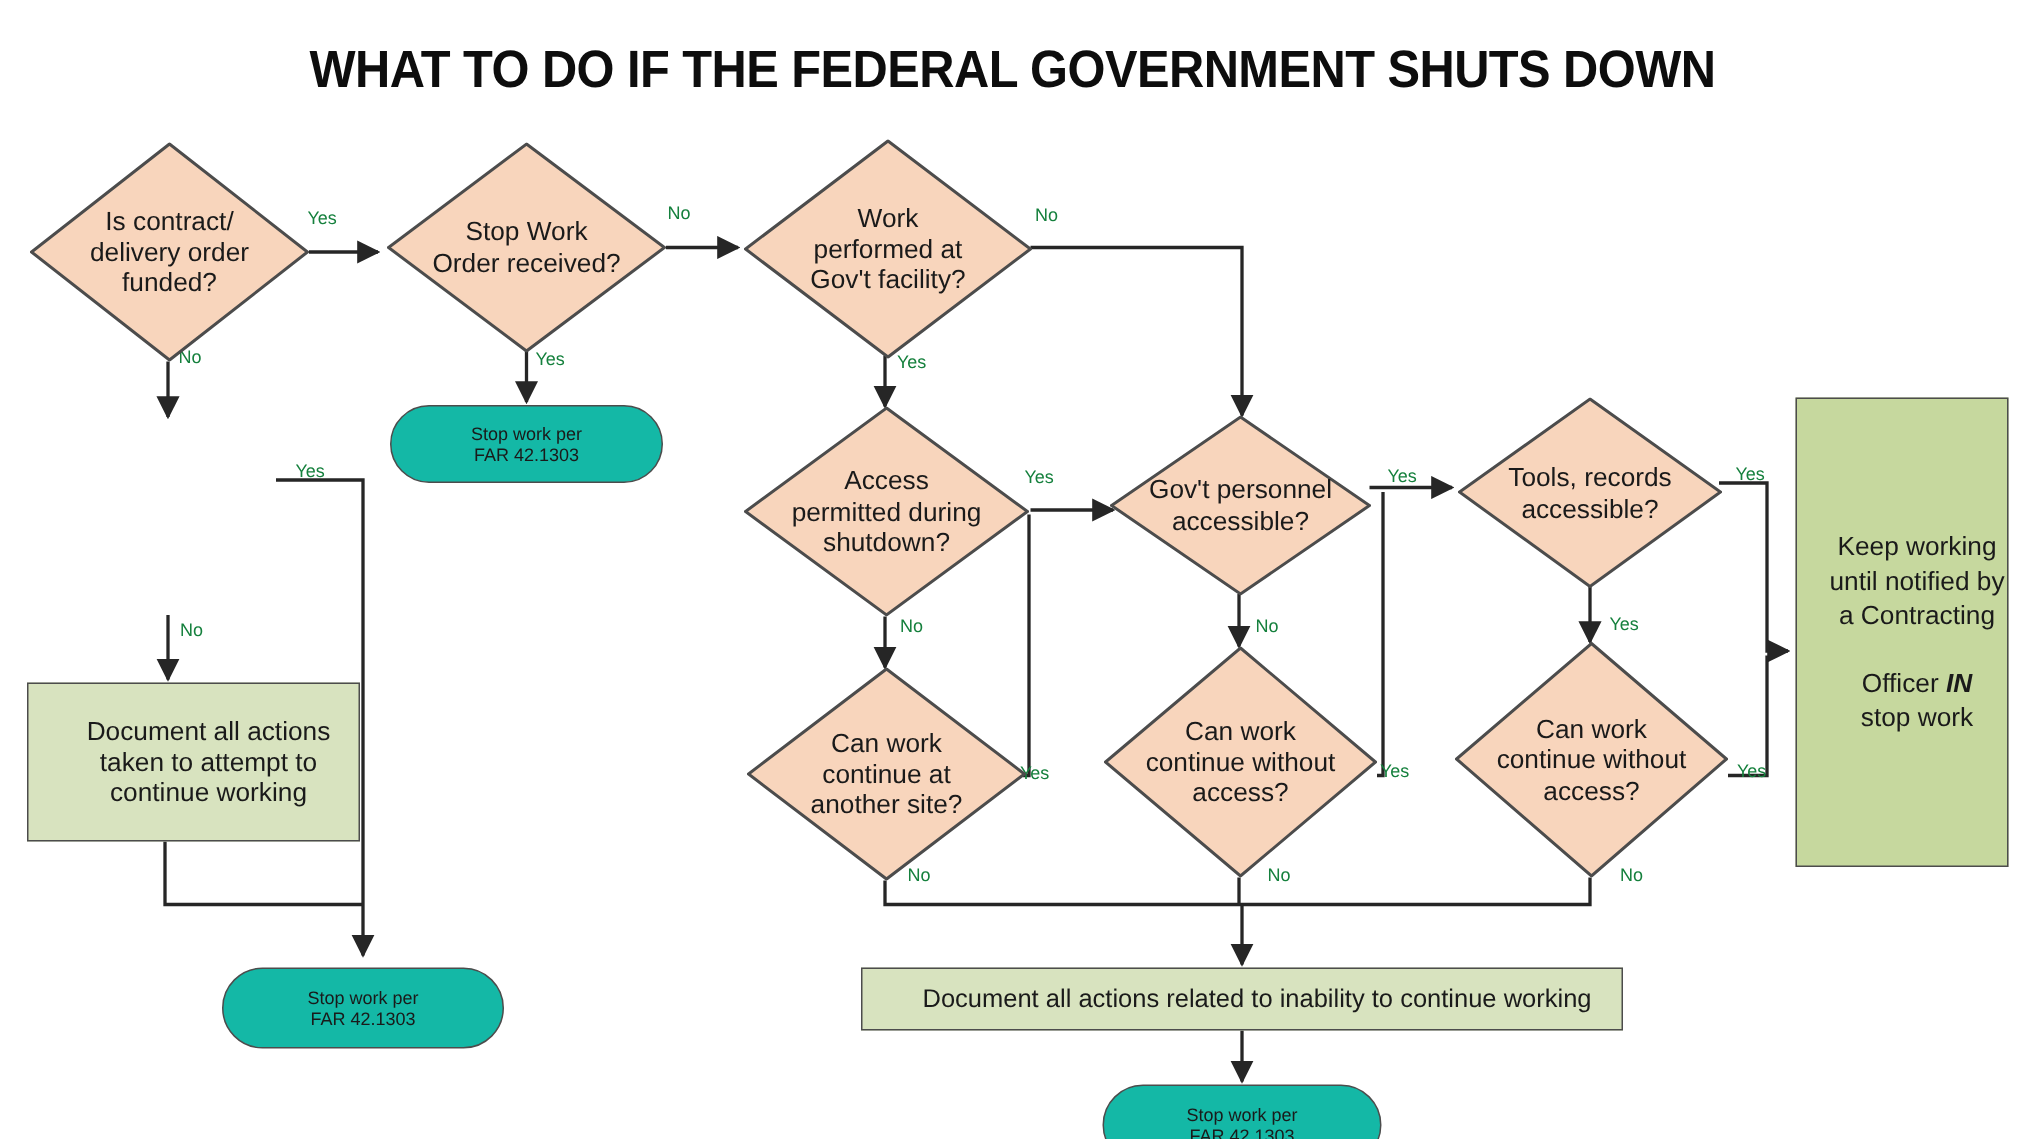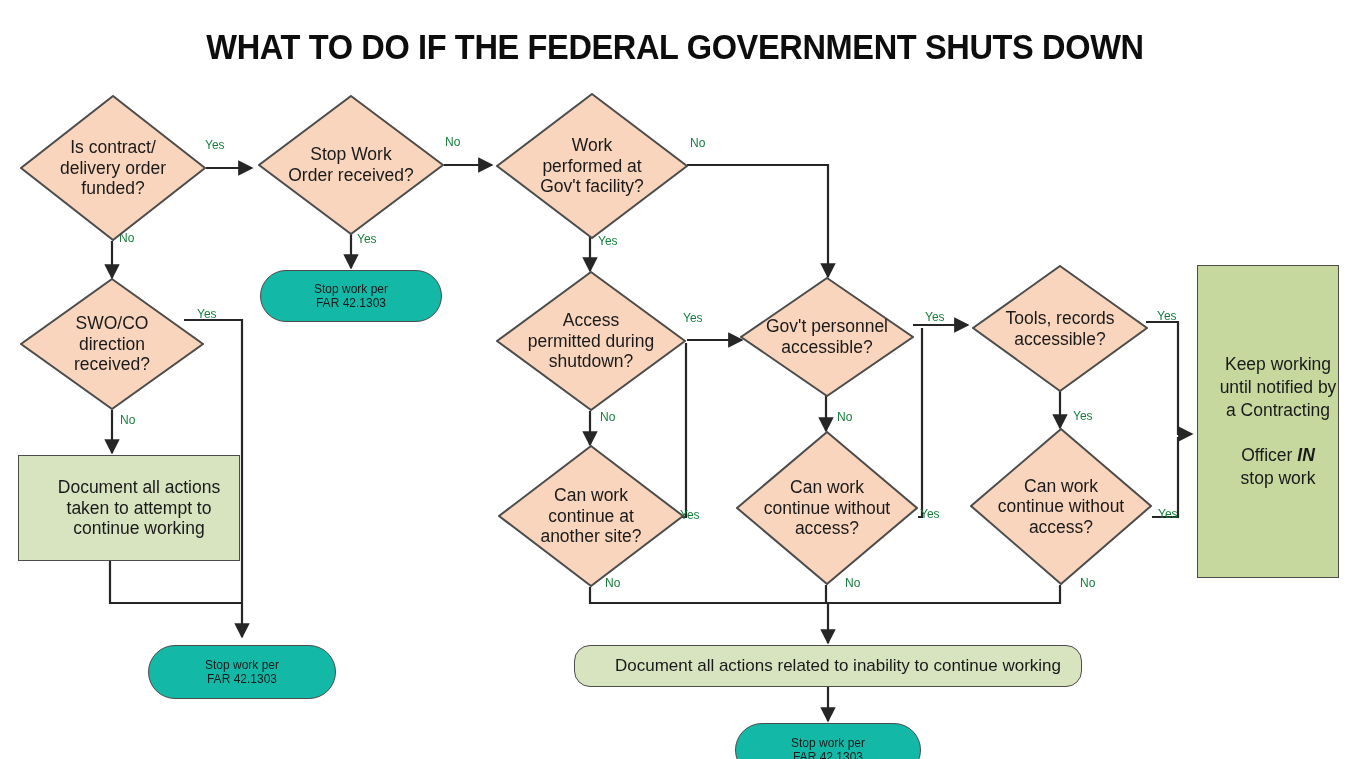--- a/index.html
+++ b/index.html
@@ -207,28 +207,20 @@
     <span class="dlabel">Work
 performed at
 Gov't facility?</span>
   </div>
 
   <div class="node pill" style="left:260px; top:245px; width:182px; height:52px;">
     <span>Stop work per
 FAR 42.1303</span>
   </div>
 
-  <div class="node diamond" style="left:20px; top:253px; width:184px; height:132px;">
-    <svg class="dshape" viewBox="0 0 184 132" preserveAspectRatio="none">
-      <polygon points="92,1 183,66 92,131 1,66" fill="#f8d5bc" stroke="#4c4c4c" stroke-width="2"></polygon>
-    </svg>
-    <span class="dlabel">SWO/CO
-direction
-received?</span>
-  </div>
 
   <div class="node diamond" style="left:496px; top:246px; width:190px; height:140px;">
     <svg class="dshape" viewBox="0 0 190 140" preserveAspectRatio="none">
       <polygon points="95,1 189,70 95,139 1,70" fill="#f8d5bc" stroke="#4c4c4c" stroke-width="2"></polygon>
     </svg>
     <span class="dlabel">Access
 permitted during
 shutdown?</span>
   </div>
 
@@ -289,21 +281,21 @@
       <span>Officer </span><b><i><span>IN</span></i></b>
     </div>
     <div>stop work</div>
   </div>
 
   <div class="node pill" style="left:148px; top:620px; width:188px; height:54px;">
     <span>Stop work per
 FAR 42.1303</span>
   </div>
 
-  <div class="node greenbox wide" style="left:574px; top:620px; width:508px; height:42px;border-radius:16px;">
+  <div class="node greenbox wide" style="left:574px; top:620px; width:508px; height:42px;">
     <span>Document all actions related to inability to continue working</span>
   </div>
 
   <div class="node pill" style="left:735px; top:698px; width:186px; height:54px;">
     <span>Stop work per
 FAR 42.1303</span>
   </div>
 
 </div>
 

